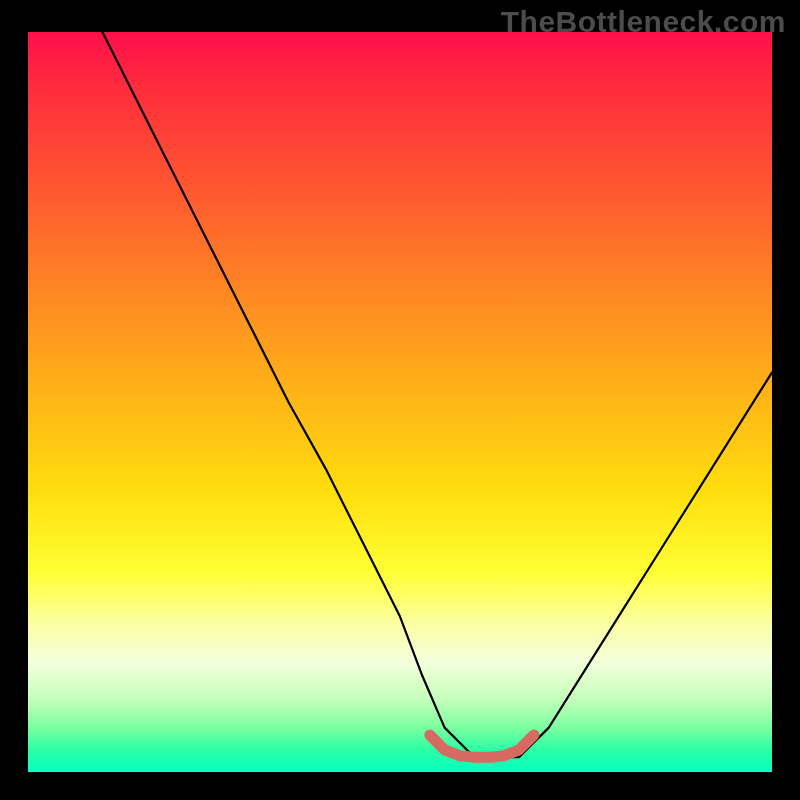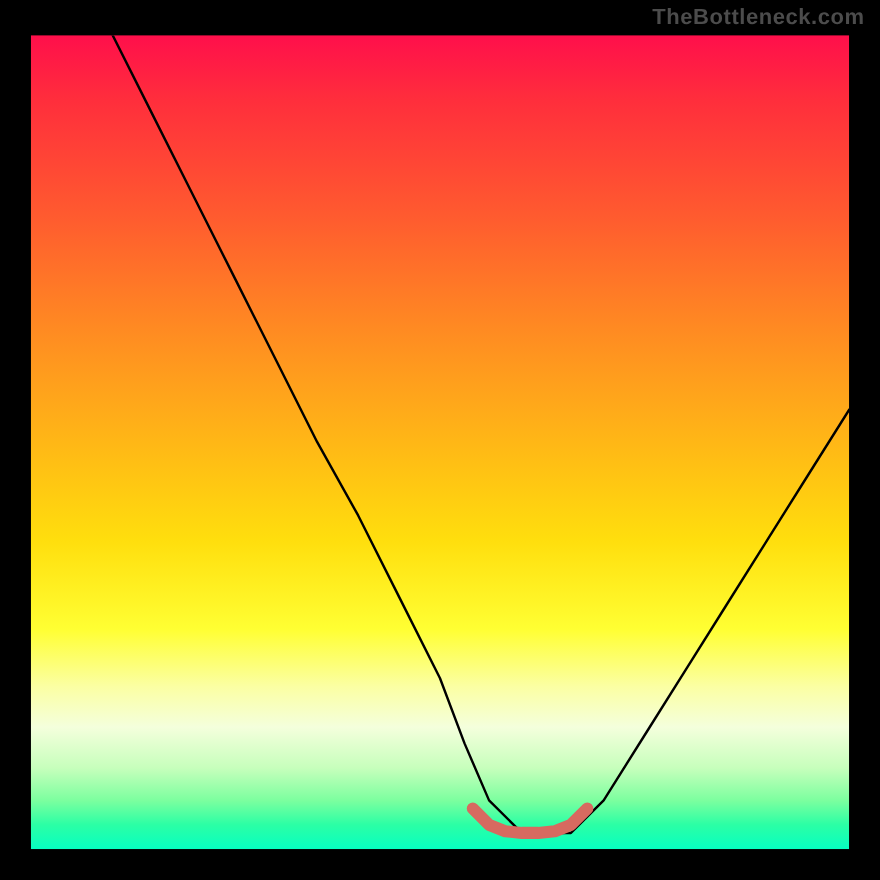--- a/index.html
+++ b/index.html
@@ -15,21 +15,21 @@
     position: relative;
     width: 800px;
     height: 800px;
     background: #000;
   }
   .watermark {
     position: absolute;
     top: 5px;
     right: 14px;
     color: #4c4c4c;
-    font-size: 20px;
+    font-size: 30px;
     font-weight: bold;
     letter-spacing: 0.5px;
     z-index: 10;
   }
   .plot {
     position: absolute;
     left: 28px;
     top: 32px;
     width: 744px;
     height: 740px;

